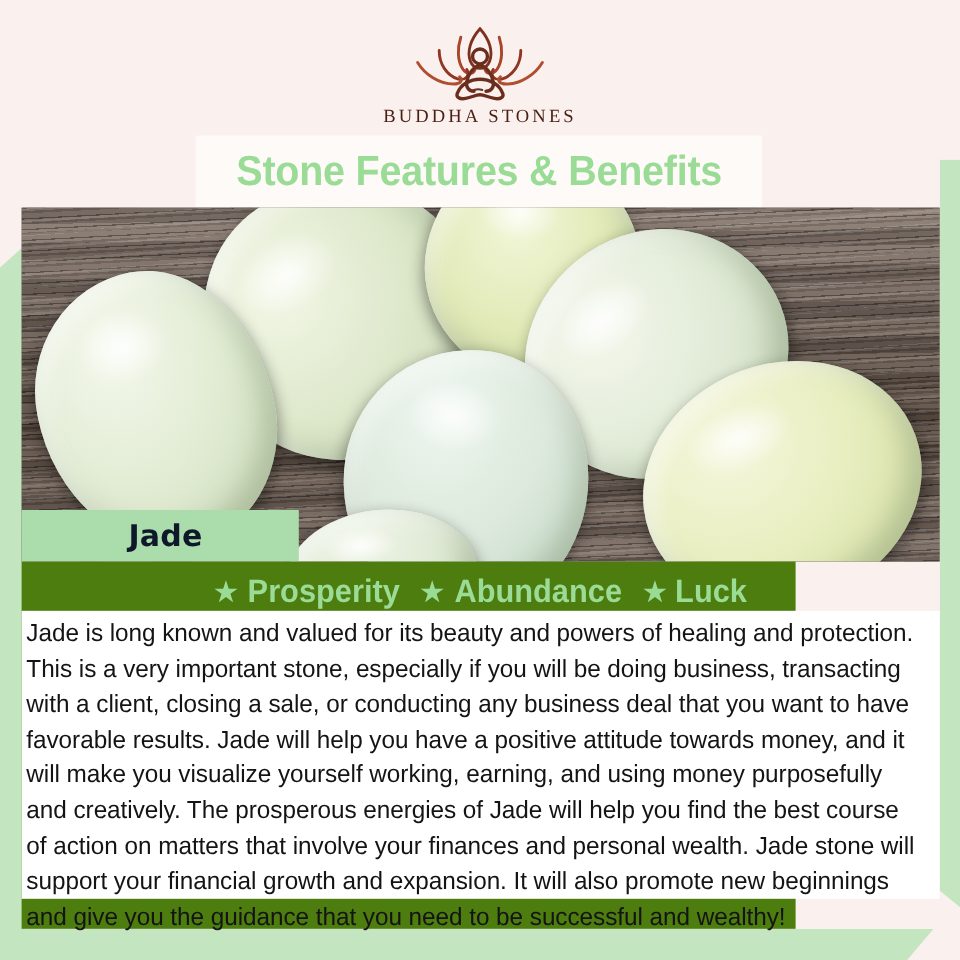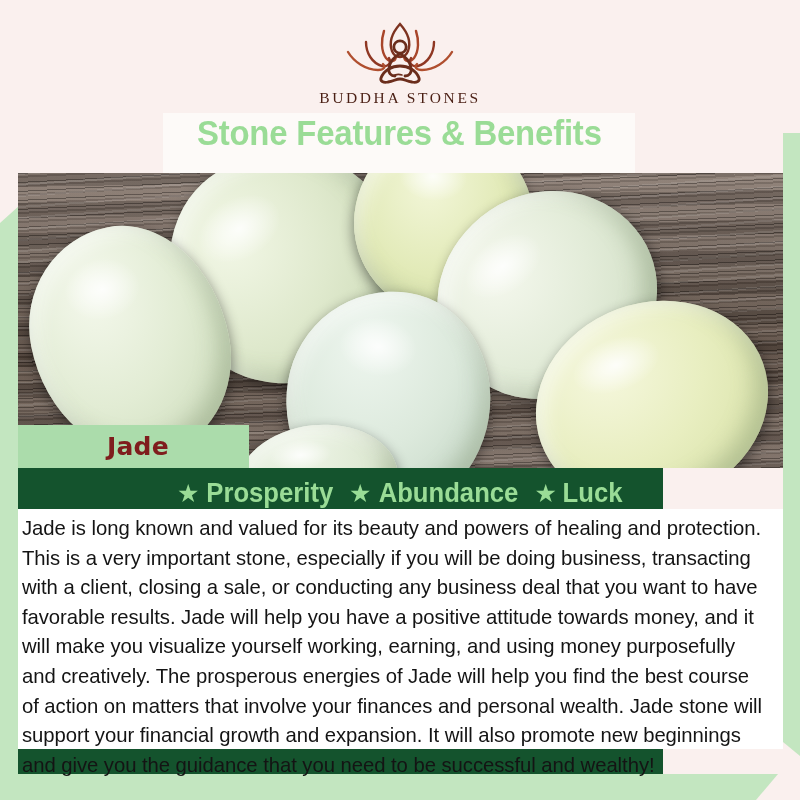--- a/index.html
+++ b/index.html
@@ -79,20 +79,21 @@
 
   
   .title-band {
     position: absolute;
     left: 163px;
     top: 113px;
     width: 472px;
     height: 60px;
     background: #fdfaf8;
     display: flex;
+    align-items: center;
     justify-content: center;
   }
   .title-text {
     font-family: "Liberation Sans Narrow", "Liberation Sans", sans-serif;
     font-weight: bold;
     font-size: 35px;
     letter-spacing: -0.2px;
     color: #9adc96;
     white-space: nowrap;
     transform: scaleX(0.94);
@@ -190,32 +191,32 @@
     height: 43px;
     background: #abdcab;
     display: flex;
     align-items: center;
   }
   .jade-text {
     margin-left: 89px;
     font-family: "DejaVu Sans", sans-serif;
     font-weight: bold;
     font-size: 25px;
-    color: #7f1d1d;
+    color: #0f172a;
     letter-spacing: 0.2px;
   }
 
   
   .content {
     position: absolute;
     left: 18px;
     top: 468px;
     width: 645px;
     height: 306px;
-    background: #14532d;
+    background: #4d7c0f;
   }
 
   .keywords {
     position: absolute;
     left: 0;
     top: 10px;
     width: 765px;
     text-align: center;
     white-space: nowrap;
   }

